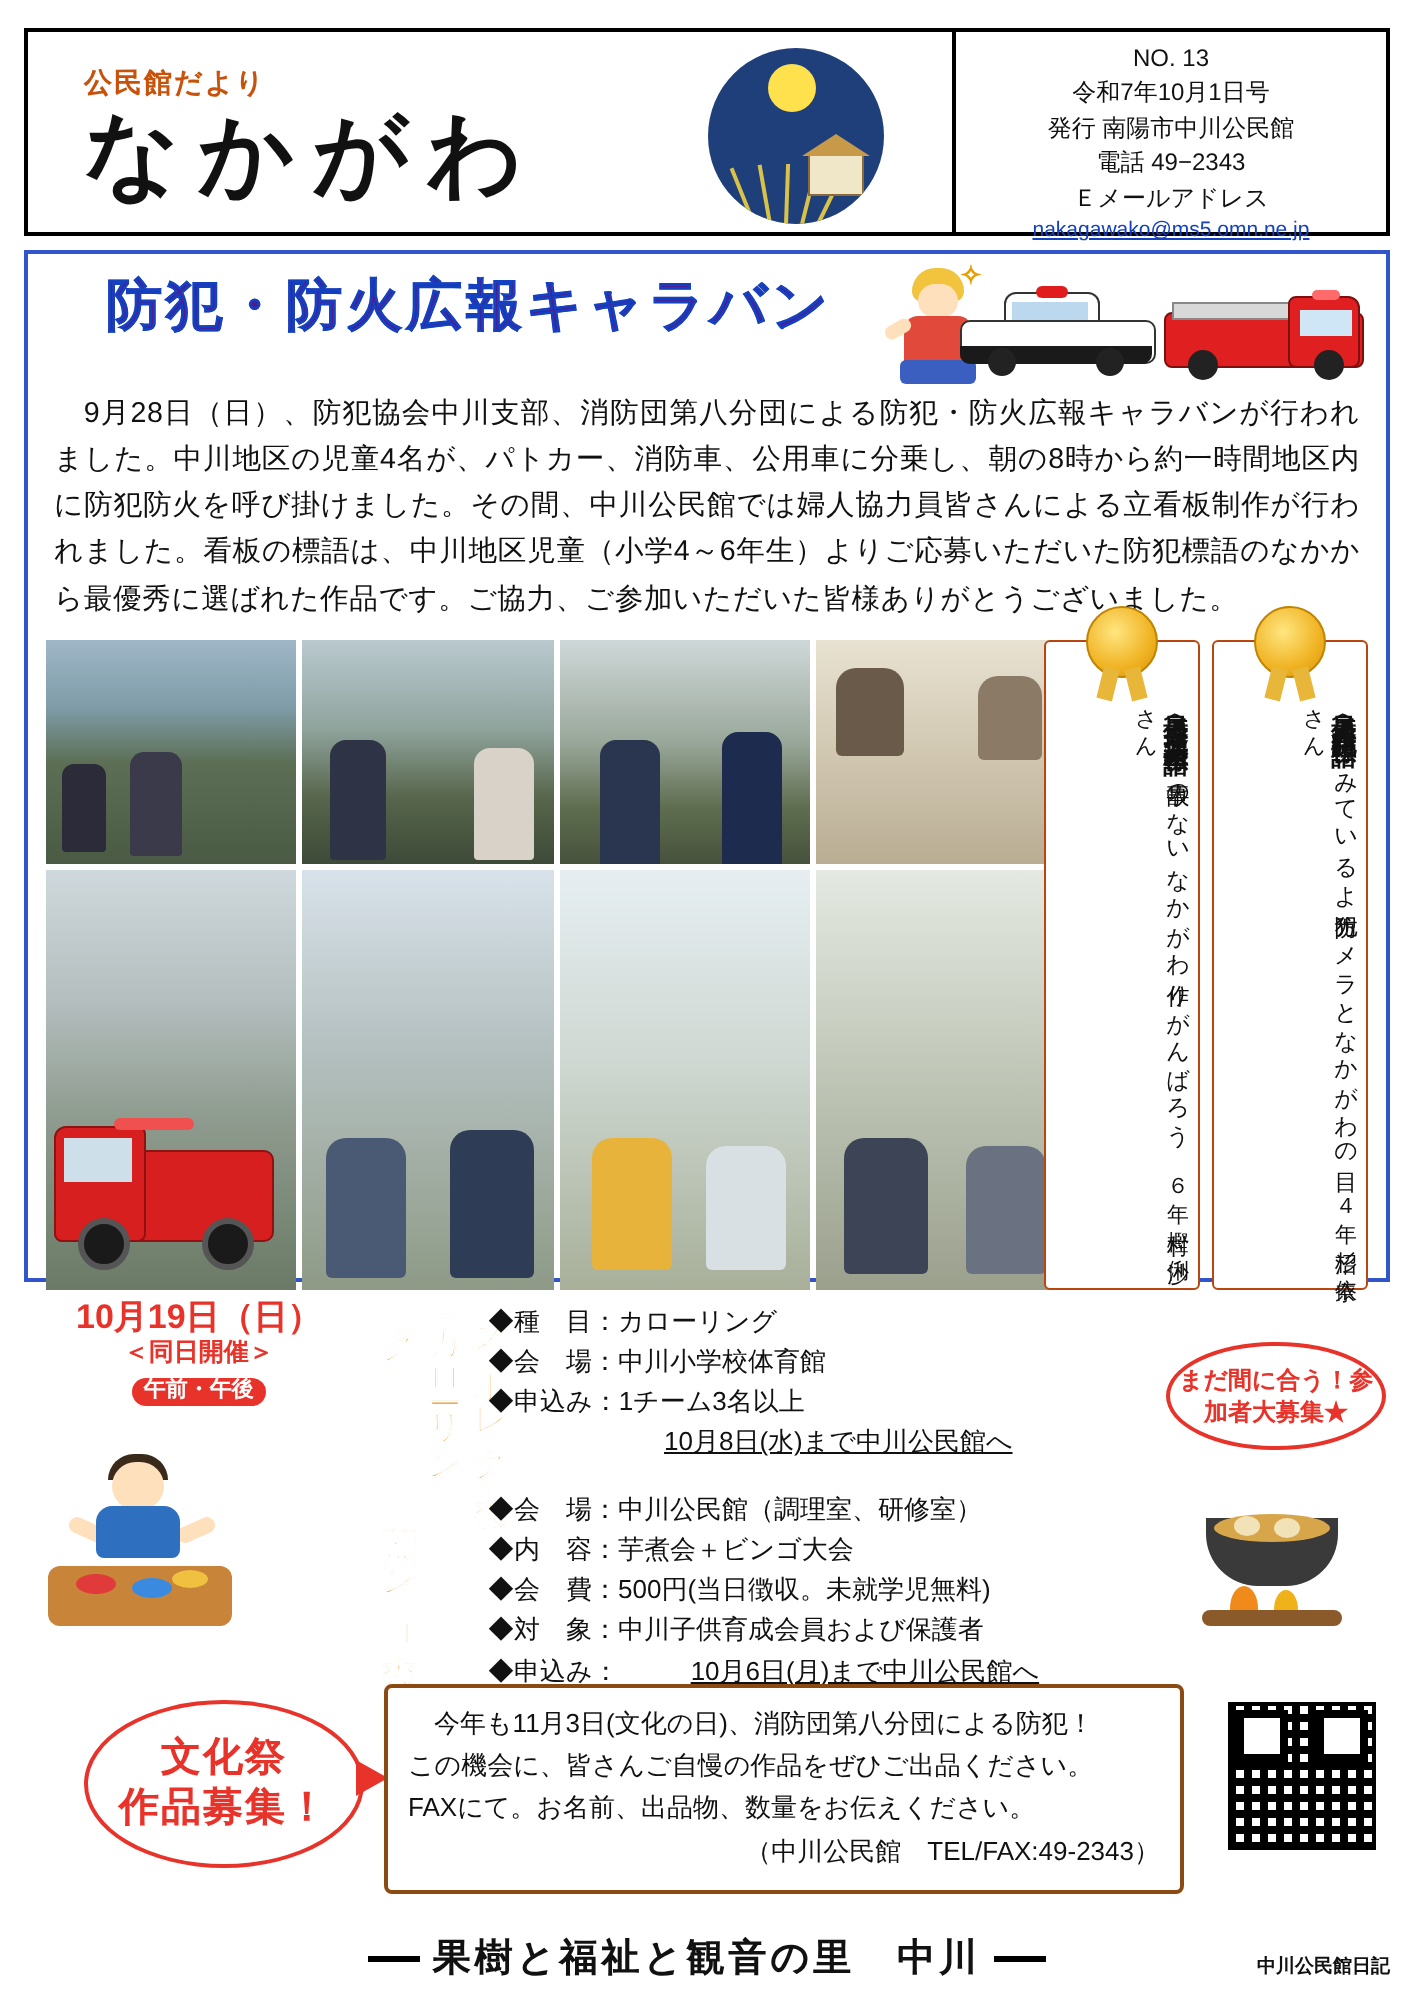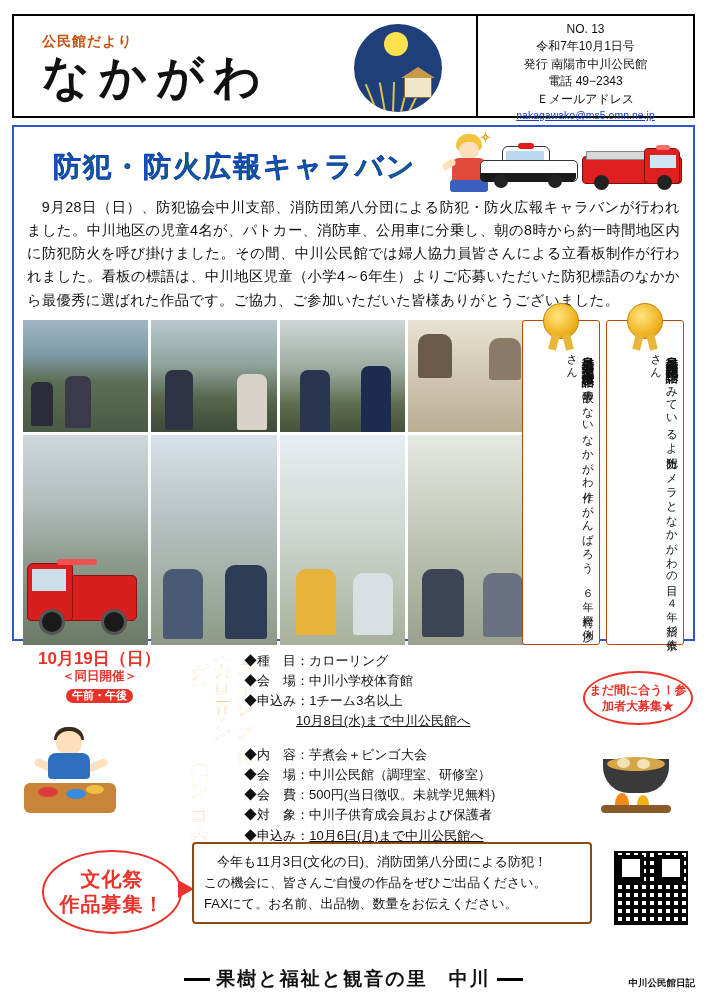--- a/index.html
+++ b/index.html
@@ -134,24 +134,24 @@
   }
   .article-head {
     display: flex;
     align-items: flex-start;
     position: relative;
     height: 60px;
   }
   .article-title {
     font-size: 28px;
     font-weight: bold;
-    color: #15803d;
+    color: #4c1d95;
     letter-spacing: 2px;
     -webkit-text-stroke: 0.4px #1341c0;
-    margin-top: 14px;
+    margin-top: 0;
     margin-left: 30px;
   }
   .caravan-people {
     position: absolute;
     right: 0;
     top: -2px;
     width: 250px;
     height: 62px;
   }
 
@@ -396,21 +396,21 @@
   .ev1-title { left: 176px; top: 2px; height: 88px; }
   .ev2-title { left: 176px; top: 100px; height: 76px; }
   .ev-list {
     position: absolute;
     left: 232px;
     font-size: 13px;
     line-height: 1.55;
   }
   .ev1-list { top: 2px; }
   .ev2-list { top: 96px; }
-  .ev-list .u { text-decoration: underline; }
+  .ev-list .u { text-decoration: underline; margin-left: 36px; }
   .ev-list .row { white-space: nowrap; }
 
   .recruit-bubble {
     position: absolute;
     right: 2px;
     top: 22px;
     width: 110px;
     text-align: center;
     border: 2px solid #e8332a;
     border-radius: 50%;
@@ -672,24 +672,24 @@
         <span>◆申込み</span>：<span>1チーム3名以上</span>
       </div>
       <div class="row" style="padding-left:52px;">
         <span class="u">10月8日(水)まで中川公民館へ</span>
       </div>
     </div>
 
     <div class="ev-title ev2-title">芋煮会ビンゴ大会</div>
     <div class="ev-list ev2-list">
       <div class="row">
+        <span>◆会　場</span>：<span>中川公民館（調理室、研修室）</span>
+      </div>
+      <div class="row">
         <span>◆内　容</span>：<span>芋煮会＋ビンゴ大会</span>
-      </div>
-      <div class="row">
-        <span>◆会　場</span>：<span>中川公民館（調理室、研修室）</span>
       </div>
       <div class="row">
         <span>◆会　費</span>：<span>500円(当日徴収。未就学児無料)</span>
       </div>
       <div class="row">
         <span>◆対　象</span>：<span>中川子供育成会員および保護者</span>
       </div>
       <div class="row">
         <span>◆申込み</span>：<span class="u">10月6日(月)まで中川公民館へ</span>
       </div>
@@ -711,20 +711,21 @@
   <div class="bottom">
     <div class="bunka-bubble">
       <div>文化祭</div>
       <div>作品募集！</div>
     </div>
 
     <div class="notice-box">
       <div>　今年も11月3日(文化の日)、消防団第八分団による防犯！</div>
       <div>この機会に、皆さんご自慢の作品をぜひご出品ください。</div>
       <div>FAXにて。お名前、出品物、数量をお伝えください。</div>
+      <span class="tel">（中川公民館　TEL/FAX:49-2343）</span>
     </div>
 
     <div class="qr"></div>
   </div>
 
   <div class="footer">
     <div class="footer-line">
       <span class="footer-bar"></span>
       <span>果樹と福祉と観音の里　中川</span>
       <span class="footer-bar"></span>

